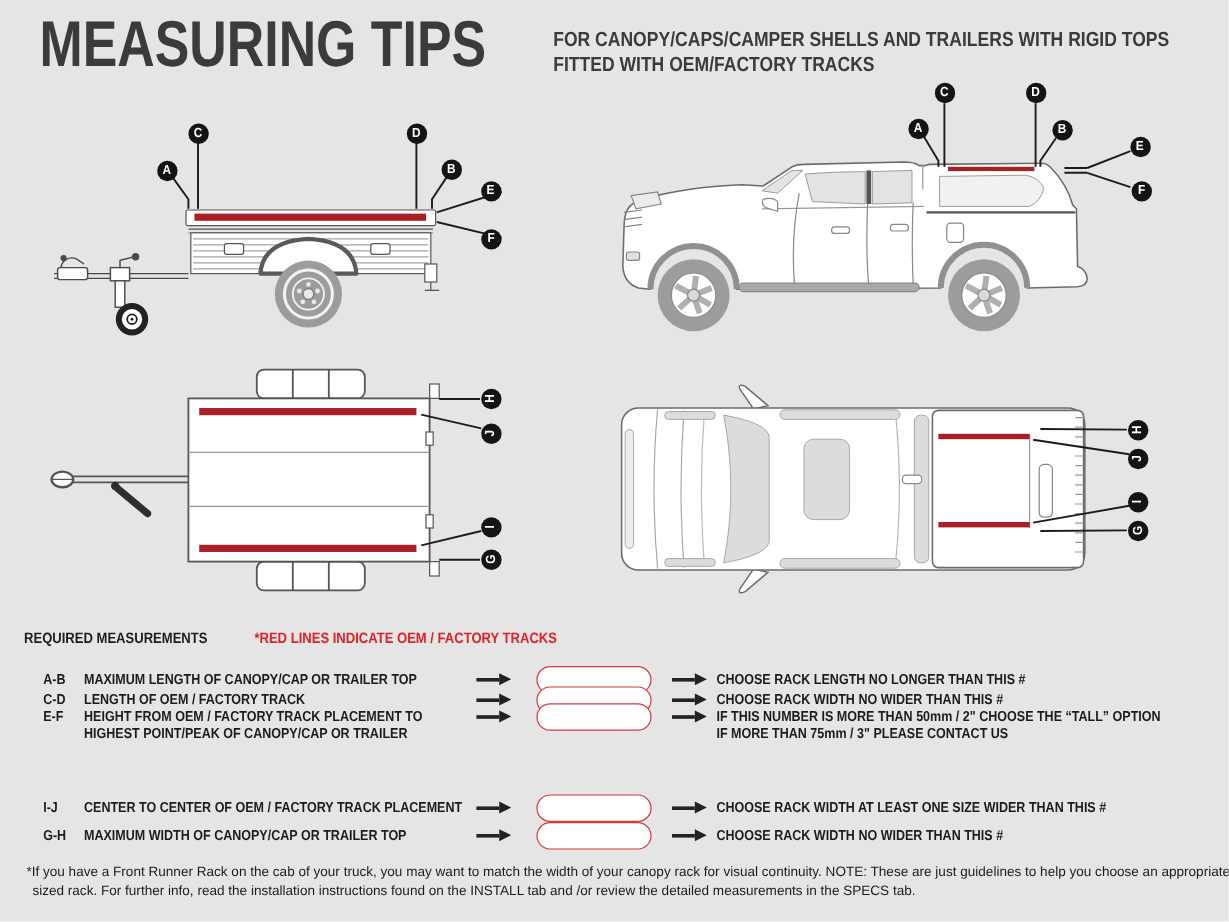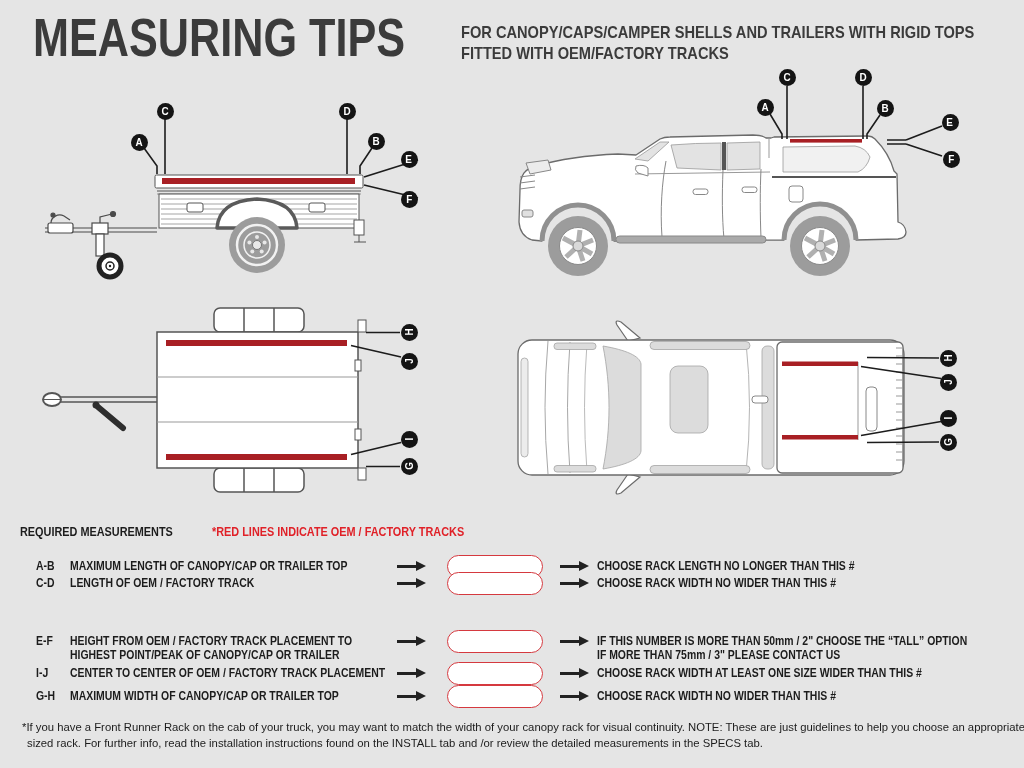--- a/index.html
+++ b/index.html
@@ -315,21 +315,21 @@
         <span class="l1">LENGTH OF OEM / FACTORY TRACK</span>
       </span>
     <span class="arrow a1"></span>
     <span class="oval"></span>
     <span class="arrow a2"></span>
     <span class="res">
         <span class="l1">CHOOSE RACK WIDTH NO WIDER THAN THIS #</span>
       </span>
   </div>
 
-  <div class="m-row" style="top:630px">
+  <div class="m-row" style="top:586px">
     <span class="rng">E-F</span>
     <span class="desc">
         <span class="l1">HEIGHT FROM OEM / FACTORY TRACK PLACEMENT TO</span>
         <span class="l2">HIGHEST POINT/PEAK OF CANOPY/CAP OR TRAILER</span>
       </span>
     <span class="arrow a1"></span>
     <span class="oval"></span>
     <span class="arrow a2"></span>
     <span class="res">
         <span class="l1">IF THIS NUMBER IS MORE THAN 50mm / 2" CHOOSE THE “TALL” OPTION</span>

